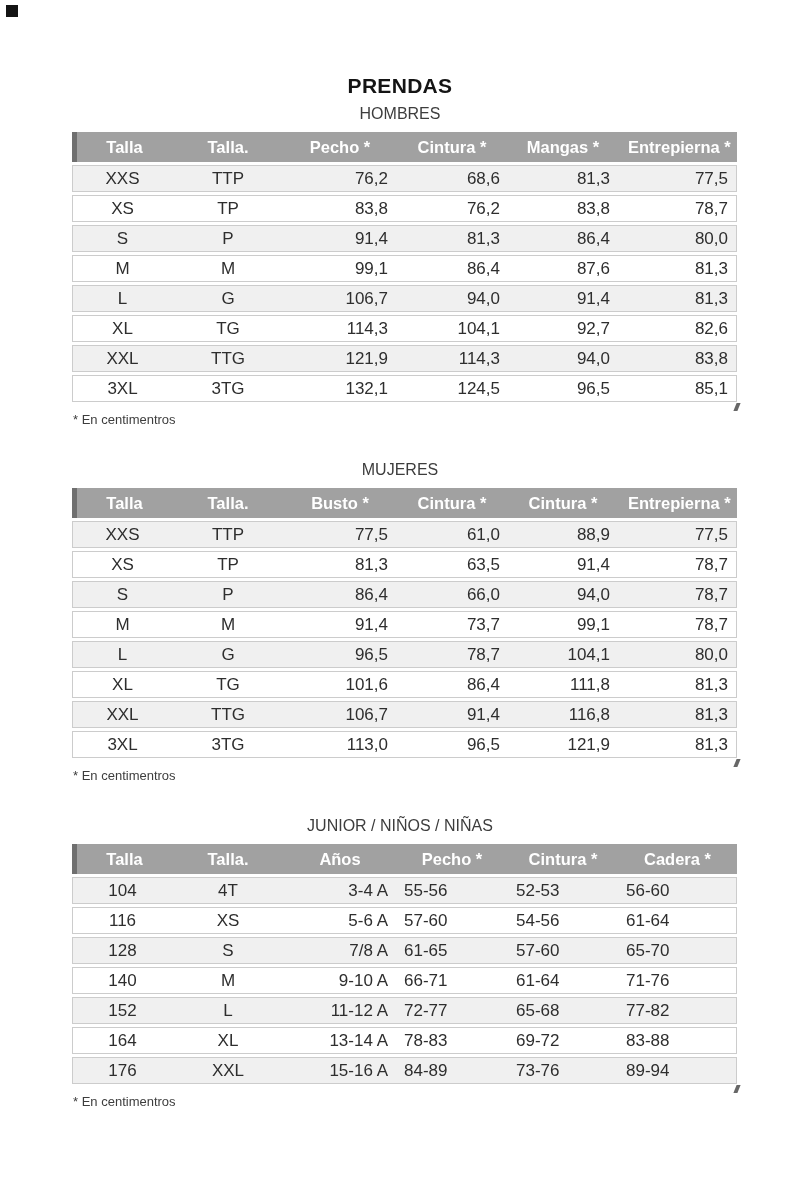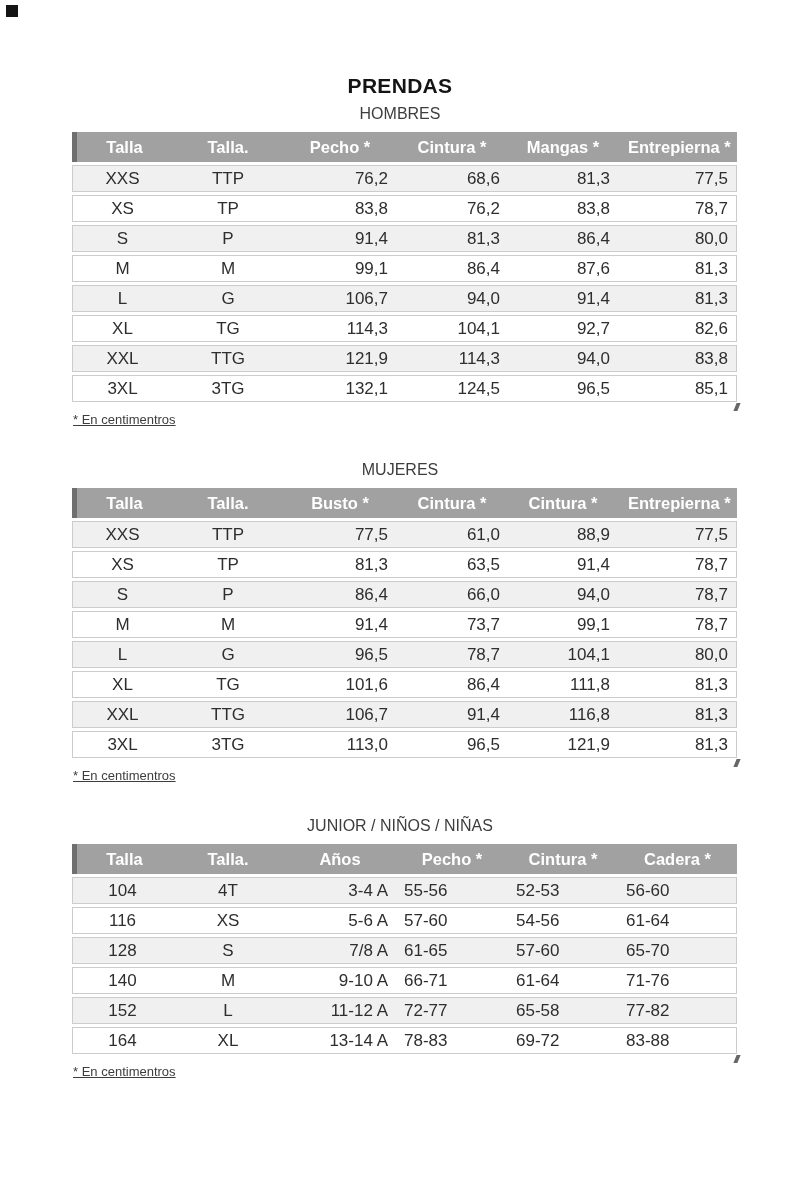--- a/index.html
+++ b/index.html
@@ -16,21 +16,21 @@
     font-weight:700;font-size:16.5px;height:30px;padding:0 10px;text-align:center;
     overflow:hidden;white-space:nowrap;}
   thead th:first-child{border-left:5px solid var(--header-accent,#6f6f6f);}
   tbody td{height:25px;padding:0 8px;font-size:17px;color:#2e2e2e;white-space:nowrap;
     border-top:1px solid var(--border,#cccccc);border-bottom:1px solid var(--border,#cccccc);}
   tbody td:first-child{border-left:1px solid var(--border,#cccccc);}
   tbody td:last-child{border-right:1px solid var(--border,#cccccc);}
   tbody tr:nth-child(odd) td{background:var(--row-alt-bg,#f0f0f0);}
   tbody tr:nth-child(even) td{background:var(--row-bg,#ffffff);}
   .a-l{text-align:center}.a-r{text-align:right}.a-c{text-align:left}
-  .footnote{margin:7px 0 0 73px;font-size:13px;color:#3d3d3d;text-decoration:underline;}
+  .footnote{margin:7px 0 0 73px;font-size:13px;color:#3d3d3d;}
   .corner-mark{position:absolute;right:-2px;bottom:-6px;width:4px;height:8px;
     background:#4c4c4c;transform:skewX(-22deg);opacity:.85;}
 </style>
 </head>
 <body>
 
 <div class="page">
   <div class="artifact-square"></div>
 
   <h1 class="page-title">PRENDAS</h1>
@@ -276,30 +276,38 @@
               <td class="a-r">9-10 A</td>
               <td class="a-c">66-71</td>
               <td class="a-c">61-64</td>
               <td class="a-c">71-76</td>
             </tr>
             <tr>
               <td class="a-l">152</td>
               <td class="a-l">L</td>
               <td class="a-r">11-12 A</td>
               <td class="a-c">72-77</td>
-              <td class="a-c">65-58</td>
+              <td class="a-c">65-68</td>
               <td class="a-c">77-82</td>
             </tr>
             <tr>
               <td class="a-l">164</td>
               <td class="a-l">XL</td>
               <td class="a-r">13-14 A</td>
               <td class="a-c">78-83</td>
               <td class="a-c">69-72</td>
               <td class="a-c">83-88</td>
+            </tr>
+            <tr>
+              <td class="a-l">176</td>
+              <td class="a-l">XXL</td>
+              <td class="a-r">15-16 A</td>
+              <td class="a-c">84-89</td>
+              <td class="a-c">73-76</td>
+              <td class="a-c">89-94</td>
             </tr>
           </tbody>
       </table>
       <span class="corner-mark"></span>
     </div>
     <div class="footnote">* En centimentros</div>
   </section>
 </div>
 
 </body></html>

